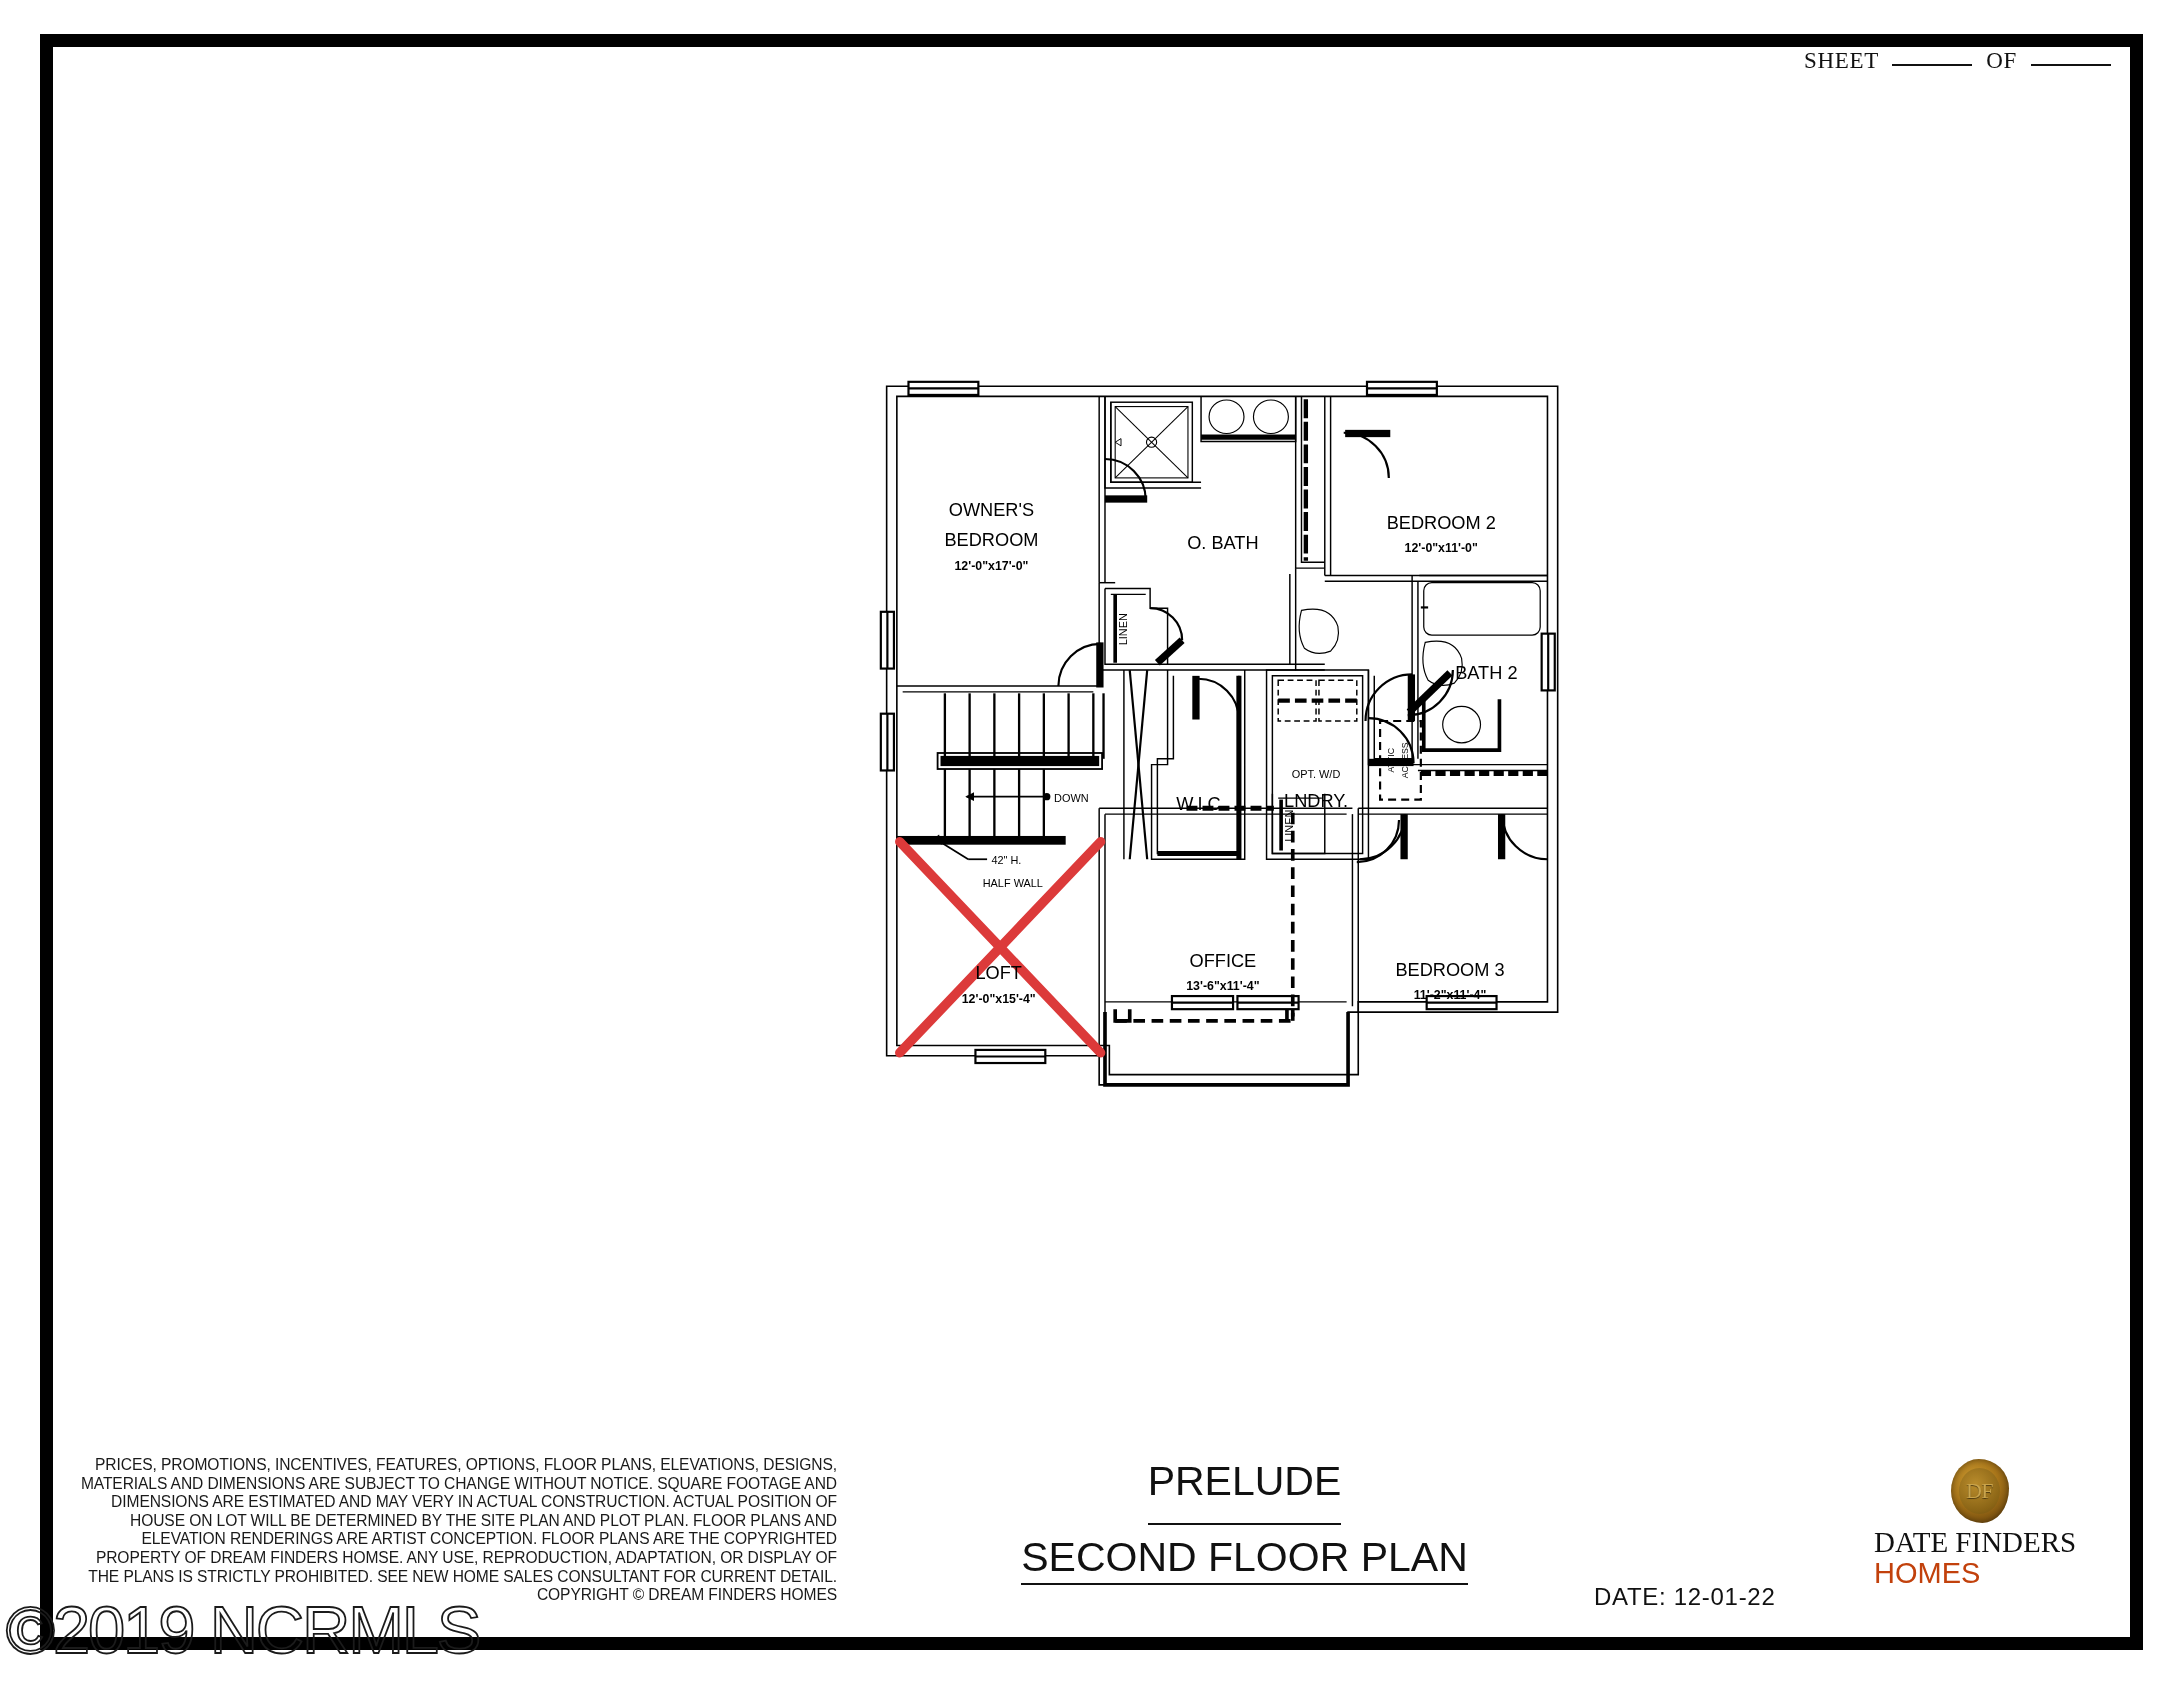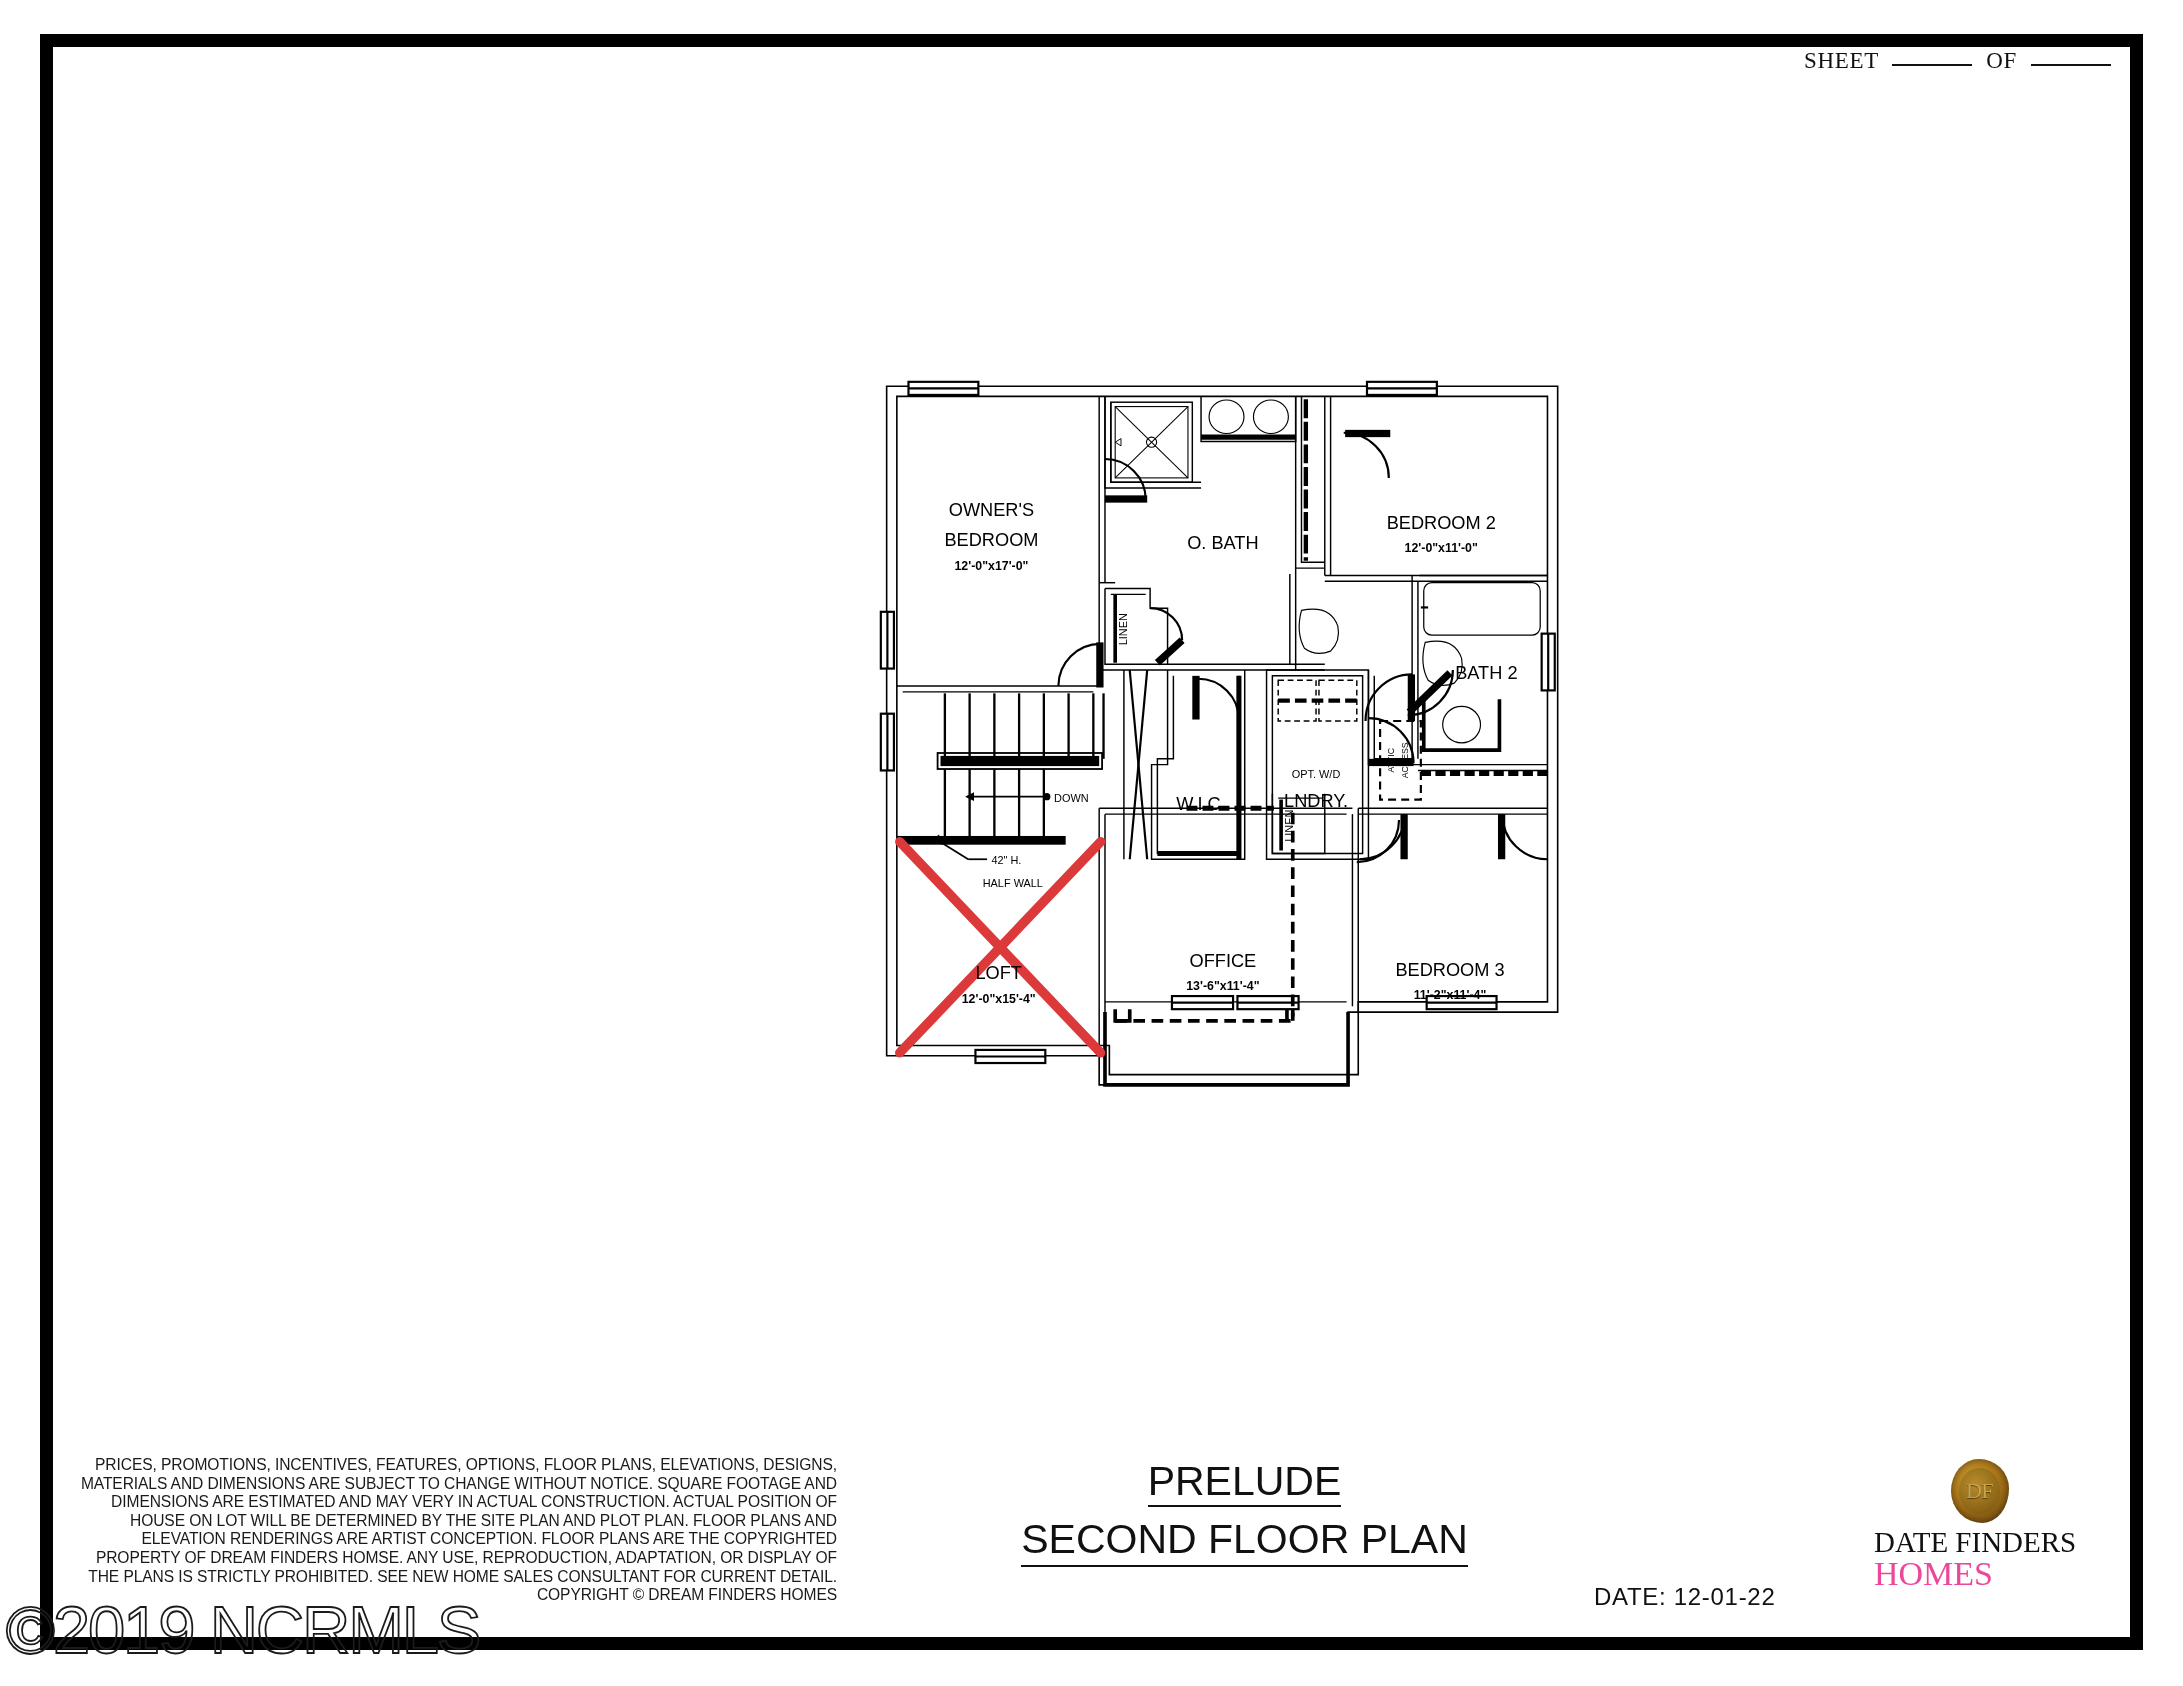--- a/index.html
+++ b/index.html
@@ -23,21 +23,21 @@
 
   
   #disclaimer{position:absolute;left:80px;top:1456px;width:757px;
               font-family:"Liberation Sans",sans-serif;
               font-size:15.6px;line-height:18.6px;color:#1a1a1a;
               text-align:right;letter-spacing:-0.1px;}
 
   
   #title-block{position:absolute;left:946px;top:1459px;width:597px;text-align:center;}
   #title-block .t1{font-size:41px;letter-spacing:0px;color:#111;
-                   display:inline-block;border-bottom:2.9px solid #111;padding-bottom:2px;
+                   display:inline-block;border-bottom:2.9px solid #111;padding-bottom:20px;
                    line-height:44px;}
   #title-block .t2{font-size:41px;letter-spacing:0px;color:#111;
                    display:inline-block;border-bottom:2.9px solid #111;padding-bottom:4px;
                    line-height:44px;margin-top:10.2px;}
 
   
   #date-label{position:absolute;left:1594px;top:1583px;
               font-family:"Liberation Sans",sans-serif;font-size:24px;color:#111;
               letter-spacing:0.7px;}
 
@@ -48,21 +48,21 @@
      background:radial-gradient(circle at 38% 32%, #c9982f 0%, #a9761a 42%, #7d5310 78%, #5e3d0b 100%);
      border-radius:48% 52% 46% 54% / 50% 46% 54% 50%;
      box-shadow:inset 0 0 7.3px rgba(0,0,0,.45);}
   #seal .inner{position:absolute;left:15%;top:14%;width:70%;height:72%;
      border-radius:50%;background:radial-gradient(circle at 40% 35%,#b98c2c,#8a6415 70%,#6d4d0f 100%);
      display:flex;align-items:center;justify-content:center;
      font-family:"Liberation Serif",serif;font-size:22px;color:#c9a44c;
      text-shadow:0 0.7px 0.7px rgba(0,0,0,.5);letter-spacing:-0.7px;}
   #logo .brand1{font-family:"Liberation Serif",serif;font-size:29px;color:#111;
                 margin-top:4.4px;line-height:31px;letter-spacing:0px;}
-  #logo .brand2{font-family:Liberation Serif, serif;font-size:34px;color:#ec4899;
+  #logo .brand2{font-family:Liberation Sans, sans-serif;font-size:29px;color:#c2410c;
                 line-height:31px;}
 
   
   #watermark{position:absolute;left:5.8px;top:1591px;
              font-family:"Liberation Sans",sans-serif;font-size:67px;
              font-weight:400;letter-spacing:-2.2px;color:transparent;
              -webkit-text-stroke:1.8px #1b1b1b;white-space:nowrap;
              pointer-events:none;}
 
   

